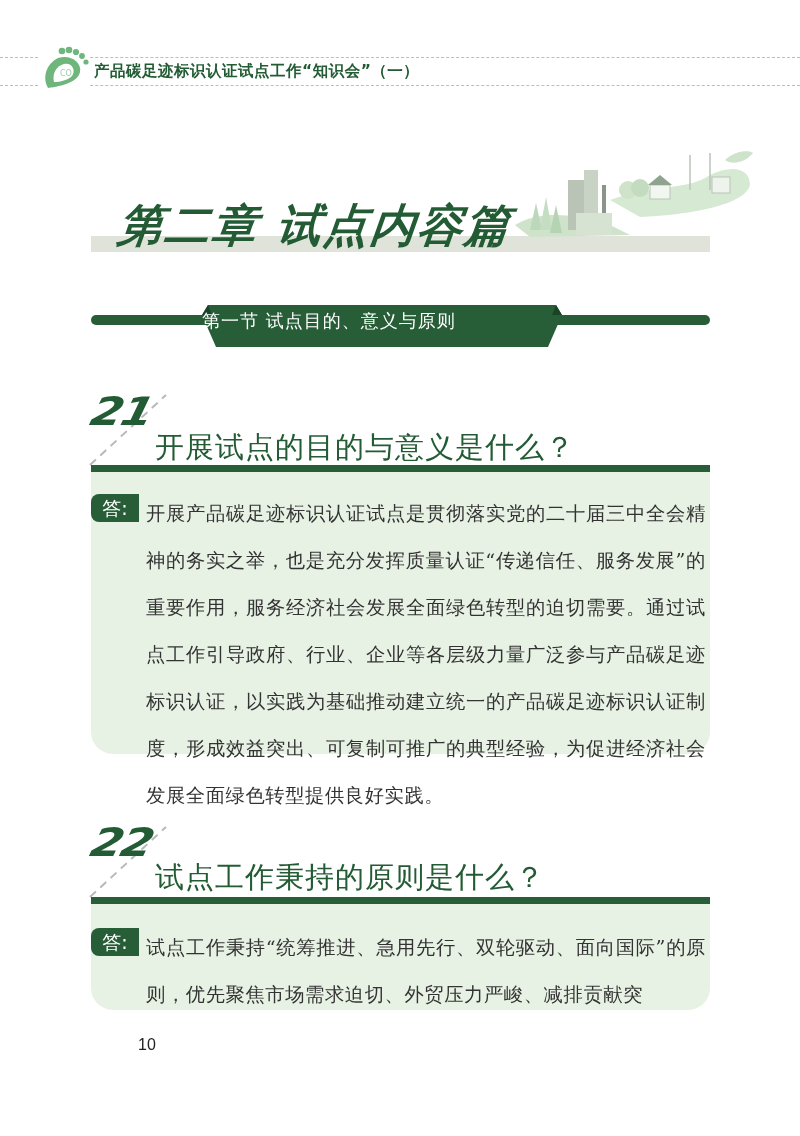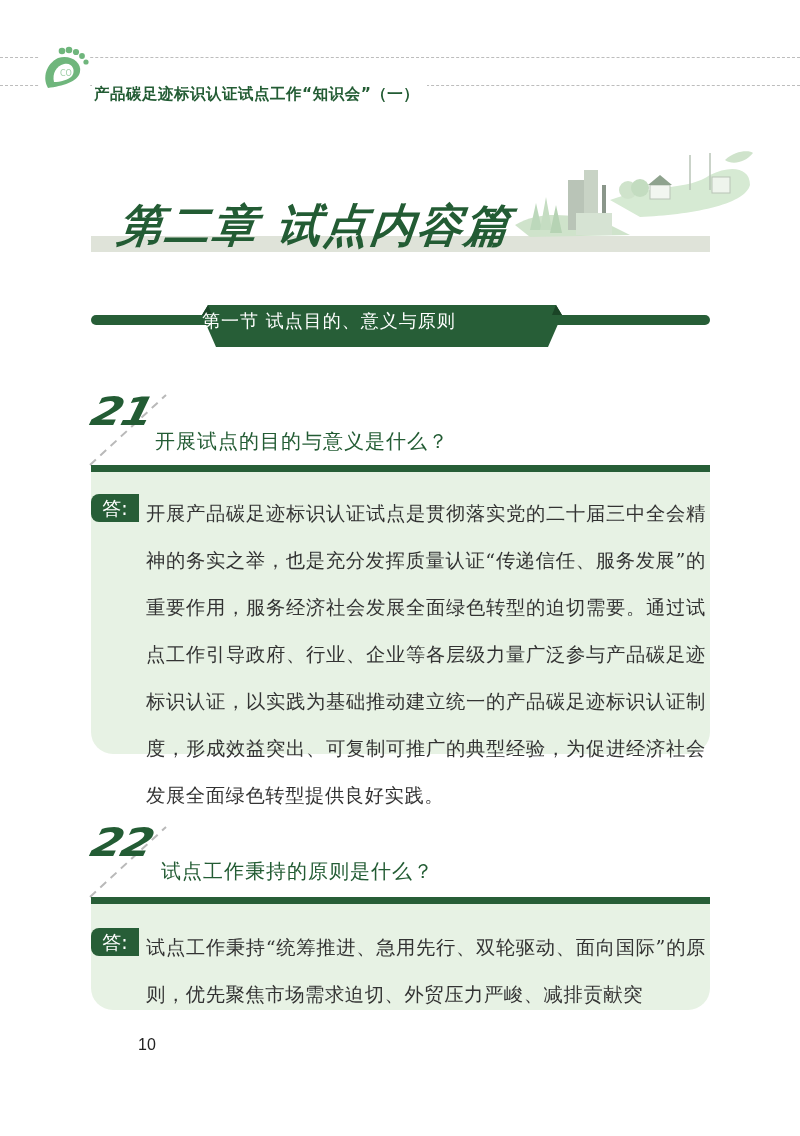--- a/index.html
+++ b/index.html
@@ -5,40 +5,40 @@
   html, body { margin:0; padding:0; background:#ffffff; }
   body { width:800px; height:1136px; position:relative; overflow:hidden;
          font-family:"DejaVu Serif", "Liberation Serif", serif; color:#333; }
 
   
   .hdr-line { position:absolute; left:0; width:800px; border-top:1px dashed #bdbdbd; }
   .hdr-line.top { top:57px; }
   .hdr-line.bot { top:85px; }
   .logo { position:absolute; left:40px; top:42px; width:50px; height:52px; background:#fff; }
   .hdr-title { position:absolute; left:92px; top:61px; background:#fff; padding:0 8px 0 2px;
-               font-family:"DejaVu Sans", sans-serif; font-size:15.5px; color:#235c34; letter-spacing:0.5px; font-weight:bold;margin-top:23px; }
+               font-family:"DejaVu Sans", sans-serif; font-size:15.5px; color:#235c34; letter-spacing:0.5px; font-weight:bold; }
 
   
   .chapter-bar { position:absolute; left:91px; top:236px; width:619px; height:16px; background:#dfe3d9; }
   .chapter-illus { position:absolute; left:510px; top:145px; width:245px; height:100px; }
   .chapter-title { position:absolute; left:118px; top:196px; font-family:"DejaVu Sans", sans-serif;
                    font-size:45px; font-weight:bold; color:#235c34; font-style:italic; letter-spacing:2px;
                    transform:skewX(-6deg); }
 
   
   .sec-bar { position:absolute; left:91px; top:315px; width:619px; height:10px; background:#275e37; border-radius:5px; }
   .sec-ribbon { position:absolute; left:202px; top:305px; width:360px; height:42px; }
   .sec-title { position:absolute; left:202px; top:309px; width:360px; text-align:left;
                font-family:"DejaVu Sans", sans-serif; font-size:18px; color:#ffffff; letter-spacing:1px; }
 
   
   .qa-num { position:absolute; font-family:"DejaVu Sans", sans-serif; font-weight:bold; font-style:italic;
             font-size:46px; color:#235c34; letter-spacing:-2px; transform:skewX(-14deg) scaleY(0.85); }
   .qa-slash { position:absolute; width:90px; height:80px; }
-  .qa-q { position:absolute; left:155px; font-family:Liberation Serif, serif; font-size:20px; color:#235c34; letter-spacing:1px; }
+  .qa-q { position:absolute; left:155px; font-family:Liberation Serif, serif; font-size:29px; color:#235c34; letter-spacing:1px; }
   .qa-rule { position:absolute; left:91px; width:619px; height:7px; background:#275e37; }
   .qa-box { position:absolute; left:91px; width:619px; background:#e7f2e4; border-radius:0 0 22px 22px; }
   .ans-badge { position:absolute; left:91px; width:48px; height:28px; background:#275e37; border-radius:8px 0 0 8px;
                color:#fff; font-family:"DejaVu Sans", sans-serif; font-size:19px; line-height:28px; text-align:center; }
   .ans-text { position:absolute; left:146px; width:560px; font-size:19.3px; line-height:47px; color:#333;
               text-align:justify; letter-spacing:0.6px; }
 
   .page-num { position:absolute; left:92px; top:1036px; font-family:"Liberation Sans", sans-serif; font-size:16px; color:#222;margin-left:46px; }
 </style>
 </head>
@@ -95,19 +95,19 @@
 <div class="qa-q" style="top:428px;">开展试点的目的与意义是什么？</div>
 <div class="qa-rule" style="top:465px;"></div>
 <div class="qa-box" style="top:472px;height:282px;"></div>
 <div class="ans-badge" style="top:494px;">答:</div>
 <div class="ans-text" style="top:490px;">开展产品碳足迹标识认证试点是贯彻落实党的二十届三中全会精神的务实之举，也是充分发挥质量认证“传递信任、服务发展”的重要作用，服务经济社会发展全面绿色转型的迫切需要。通过试点工作引导政府、行业、企业等各层级力量广泛参与产品碳足迹标识认证，以实践为基础推动建立统一的产品碳足迹标识认证制度，形成效益突出、可复制可推广的典型经验，为促进经济社会发展全面绿色转型提供良好实践。</div>
 
 <svg class="qa-slash" style="left:88px;top:825px;" viewBox="0 0 90 80">
   <line x1="2" y1="72" x2="78" y2="2" stroke="#b9b9b9" stroke-width="2" stroke-dasharray="8,6"></line>
 </svg>
 <div class="qa-num" style="left:92px;top:815px;">22</div>
-<div class="qa-q" style="top:858px;margin-left:6px;">试点工作秉持的原则是什么？</div>
+<div class="qa-q" style="top:858px;">试点工作秉持的原则是什么？</div>
 <div class="qa-rule" style="top:897px;"></div>
 <div class="qa-box" style="top:904px;height:106px;"></div>
 <div class="ans-badge" style="top:928px;">答:</div>
 <div class="ans-text" style="top:924px;">试点工作秉持“统筹推进、急用先行、双轮驱动、面向国际”的原则，优先聚焦市场需求迫切、外贸压力严峻、减排贡献突</div>
 
 <div class="page-num">10</div>
 
 </body></html>

